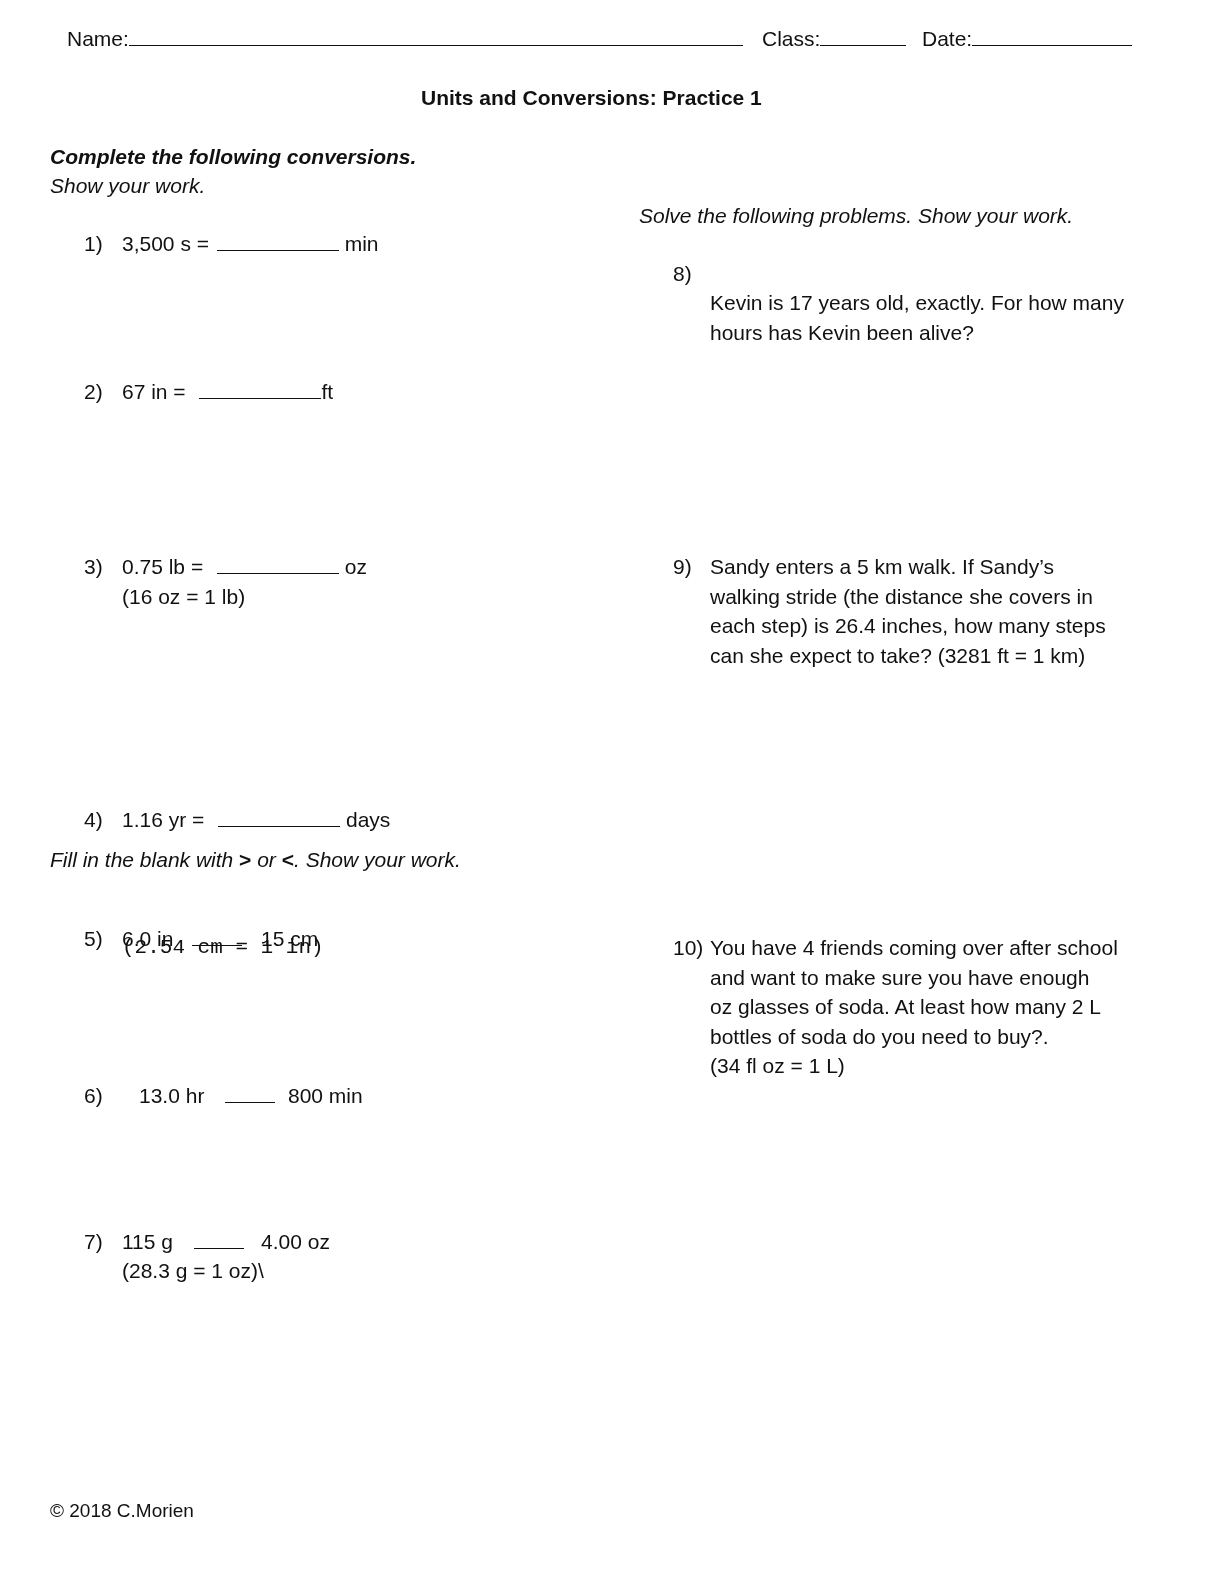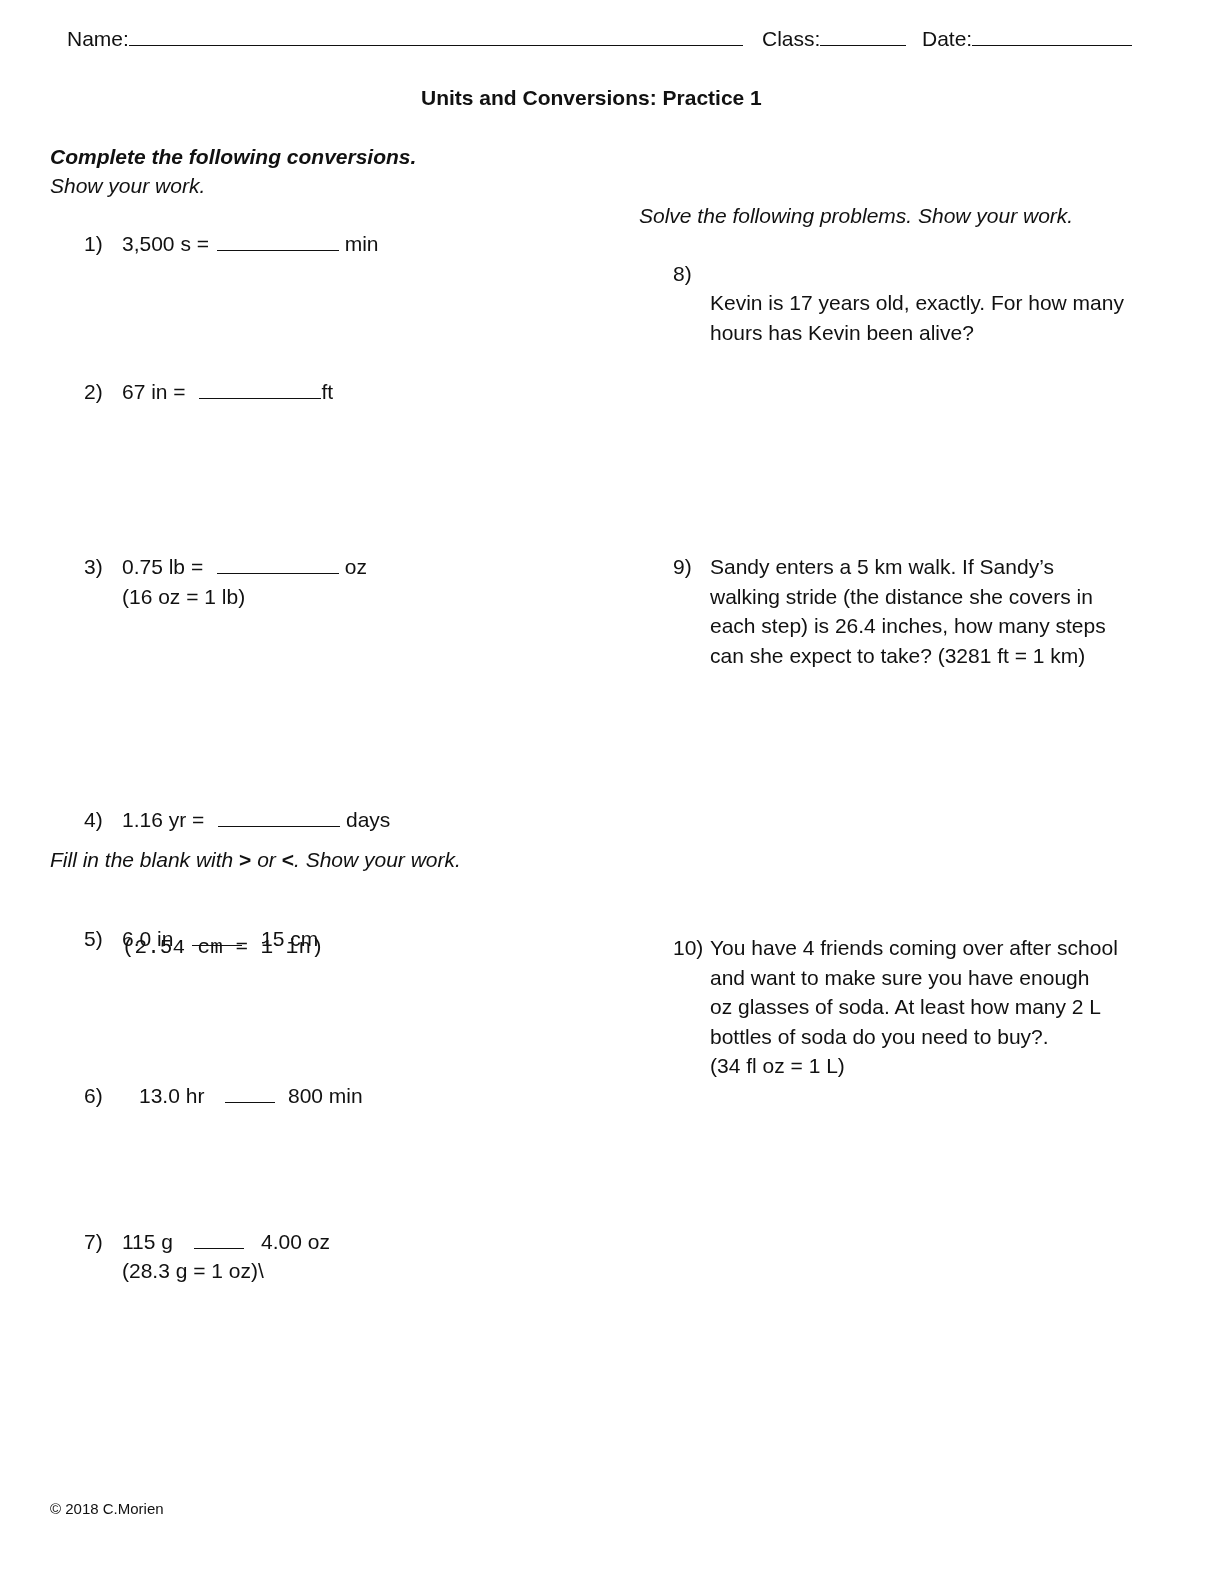--- a/index.html
+++ b/index.html
@@ -5,21 +5,21 @@
   html, body { margin:0; padding:0; background:#ffffff; }
   body { width:1214px; height:1584px; position:relative; overflow:hidden;
          font-family:"Liberation Sans", sans-serif; color:#111; font-size:21px; }
   .abs { position:absolute; white-space:nowrap; line-height:1.4; }
   .italic { font-style:italic; }
   .title { font-weight:bold; font-size:21px; }
   .blank { display:inline-block; border-bottom:1.5px solid #111; height:18px; vertical-align:baseline; }
   .num { display:inline-block; width:38px; }
   .para { position:absolute; line-height:29.5px; font-size:21px; }
   .para .line { display:block; white-space:nowrap; }
-  .footer { font-size:15px; }
+  .footer { font-size:19px; }
   b.sym { font-weight:bold; font-style:normal; }
 </style>
 </head>
 <body>
 
 <div class="abs" style="left:67px; top:24px;">
   <span>Name:</span><span class="blank" style="width:614px;"></span>
 </div>
 <div class="abs" style="left:762px; top:24px;">
   <span>Class:</span><span class="blank" style="width:86px;"></span>

